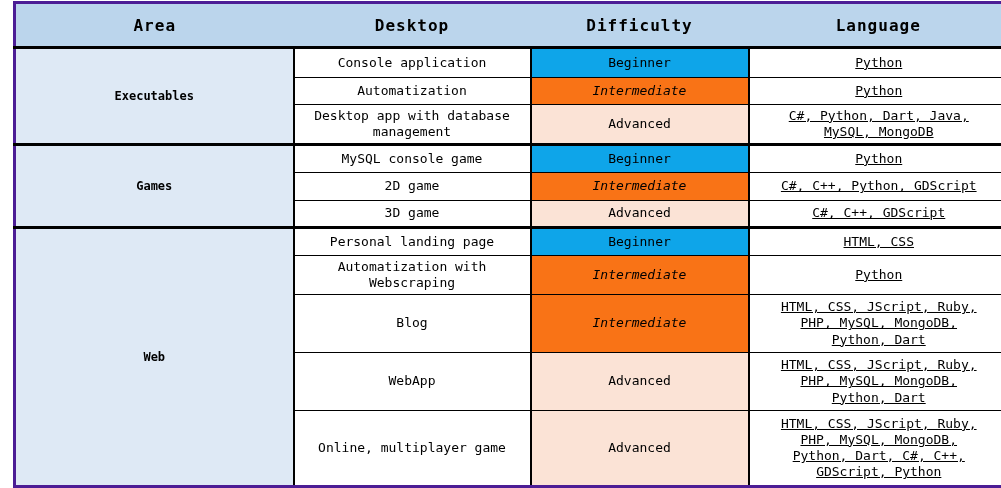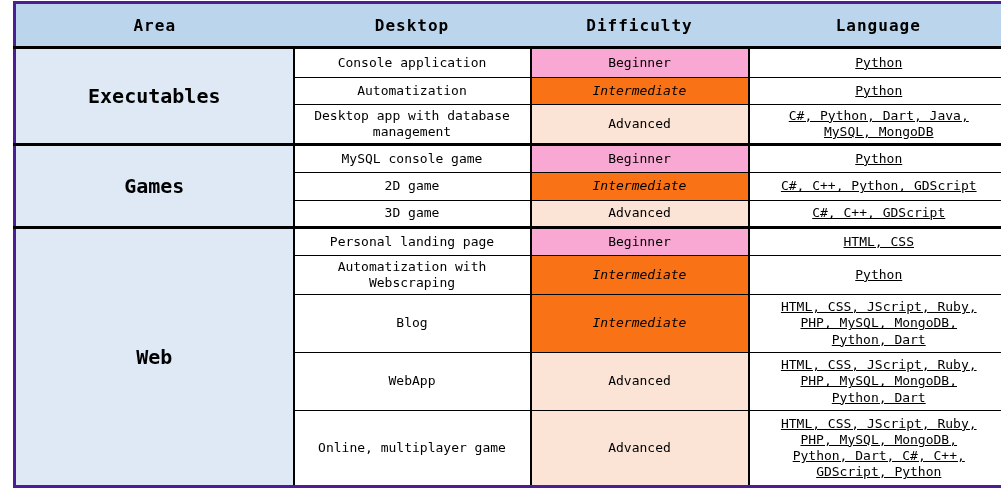--- a/index.html
+++ b/index.html
@@ -37,30 +37,30 @@
     border: 1px solid #000000;
     text-align: center;
     vertical-align: middle;
     font-size: 13px;
     line-height: 1.25;
     padding: 0;
   }
   td.area {
     background: #DEE9F5;
     font-weight: bold;
-    font-size: 20px;
+    font-size: 12px;
     border-right: 2px solid #000000;
   }
   td.project { border-left: 2px solid #000000; }
   td.difficulty { border-left: 2px solid #000000; }
   td.language { border-left: 2px solid #000000; }
 
   tr.group-start td { border-top: 3px solid #000000; }
 
-  .diff-beginner { background: #f9a8d4; }
+  .diff-beginner { background: #0ea5e9; }
   .diff-intermediate { background: #f97316; font-style: italic; }
   .diff-advanced { background: #FBE3D6; }
 
   .inner-project { max-width: 224px; margin: 0 auto; }
   .inner-language { max-width: 208px; margin: 0 auto; text-decoration: underline; }
 
   tr.h30 { height: 30px; }
   tr.h27 { height: 27px; }
   tr.h40 { height: 40px; }
   tr.h28 { height: 28px; }

